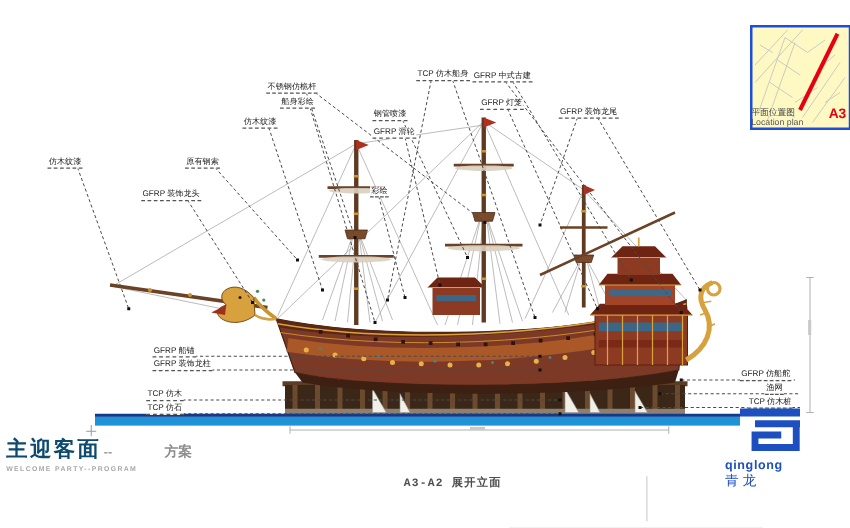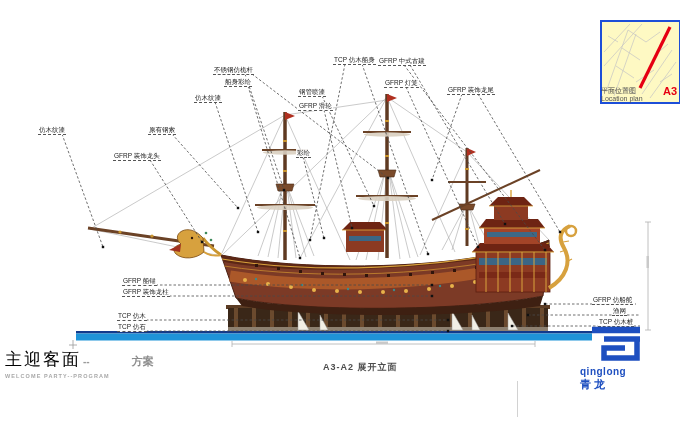--- a/index.html
+++ b/index.html
@@ -12,36 +12,36 @@
   
   .inset{position:absolute;left:600px;top:20px;width:77px;height:80px;background:#fef9c3;
          border:2px solid #1d4ed8;z-index:40;}
   .inset svg{width:75px;height:78px;}
   .inset-marker{position:absolute;right:2px;bottom:5px;color:#e60012;font-size:11px;font-weight:bold;z-index:41;}
   .inset-cap{position:absolute;left:601px;top:87px;z-index:40;color:#444;}
   .inset-cap .zh{font-size:7px;line-height:8px;}
   .inset-cap .en{font-size:7px;line-height:8px;color:#555;}
   
   .f-left{position:absolute;left:5px;top:348px;z-index:40;color:#8c8c8c;}
-  .f-left .big{font-size:17px;font-weight:normal;letter-spacing:2px;color:#000000;}
+  .f-left .big{font-size:17px;font-weight:bold;letter-spacing:2px;color:#0c4a6e;}
   .f-left .sep{font-size:10px;font-weight:bold;color:#9a9a9a;margin:0 2px;}
   .f-left .suf{font-size:11px;font-weight:bold;color:#8c8c8c;margin-left:40px;}
   .f-left .en{font-size:5.5px;font-weight:bold;letter-spacing:1.1px;color:#a8a8a8;margin-top:2px;}
-  .f-elev{position:absolute;left:323px;top:361px;font-size:9px;font-weight:bold;color:#4d4d4d;
-          letter-spacing:1px;z-index:40;}
+  .f-elev{position:absolute;left:323px;top:380px;font-size:9px;font-weight:bold;color:#4d4d4d;
+          letter-spacing:1px;z-index:40;font-family:Liberation Mono, monospace;}
   .f-title{position:absolute;right:168px;top:380px;width:372px;text-align:right;z-index:40;color:#9b9b9b;}
   .f-title .zh{font-size:10px;letter-spacing:1px;line-height:12px;}
   .f-title .en{font-size:10px;letter-spacing:.4px;line-height:12px;}
   .f-title .sub-zh{font-size:5.5px;line-height:7px;color:#b3b3b3;}
   .f-divider{position:absolute;left:517px;top:381px;width:1px;height:36px;background:#d2d2d2;z-index:40;}
   
   .logo{position:absolute;left:580px;top:326px;width:72px;height:66px;z-index:50;text-align:left;}
   .logo svg{position:relative;width:54px;height:36px;left:9px;top:0;}
   .logo .latin{font-size:10px;font-weight:bold;letter-spacing:.5px;color:#1e4fc0;line-height:10px;margin-top:1px;}
-  .logo .zh{font-size:11px;font-weight:bold;letter-spacing:3px;color:#1e4fc0;line-height:12px;margin-top:1px;}
+  .logo .zh{font-size:11px;font-weight:normal;letter-spacing:3px;color:#1e4fc0;line-height:12px;margin-top:1px;}
 </style>
 </head>
 <body>
 
 <div class="sheet">
 
   <svg id="ship-svg" viewBox="0 0 680 422" xmlns="http://www.w3.org/2000/svg">
 
     <g stroke="#a6a6a6" stroke-width="0.6" fill="none">
       <line x1="285" y1="115" x2="90" y2="229"></line>

